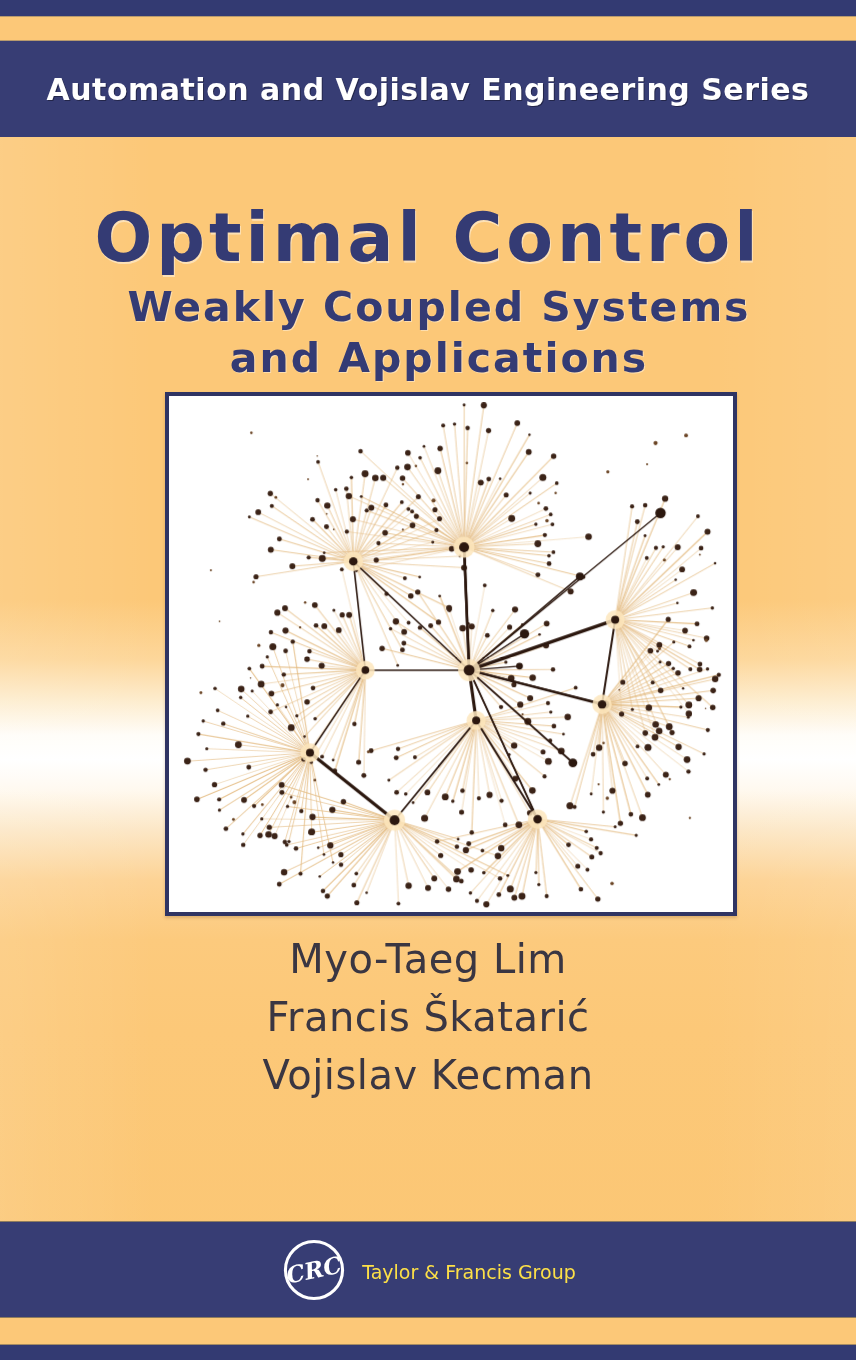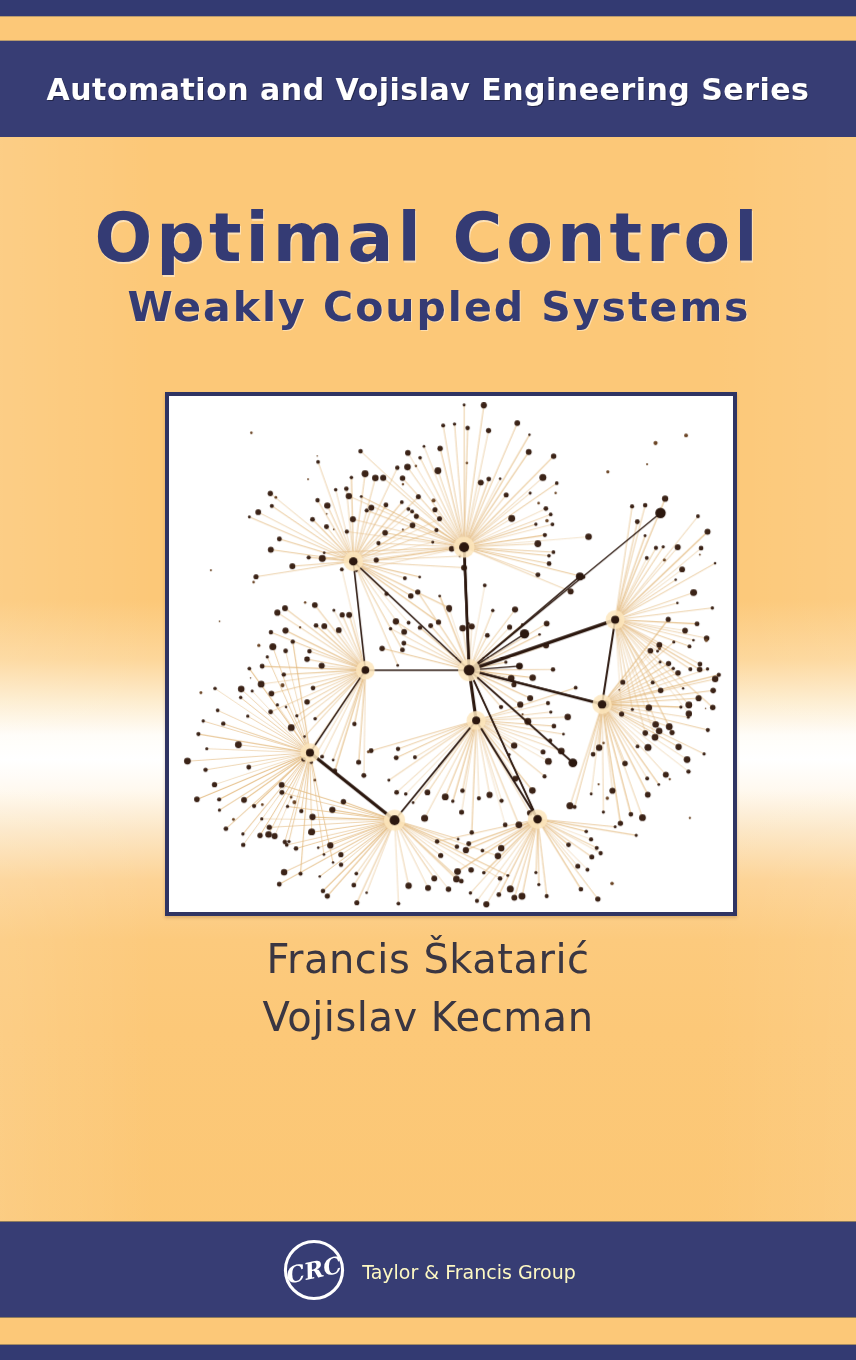--- a/index.html
+++ b/index.html
@@ -181,21 +181,21 @@
     line-height: 1;
   }
   .pub-name {
     color: #ffffff;
     font-family: "DejaVu Sans", sans-serif;
     font-size: 35px;
     letter-spacing: 0px;
     white-space: nowrap;
   }
   .pub-imprint {
-    color: #fef9c3;
+    color: #fde047;
     font-family: "DejaVu Sans", sans-serif;
     font-size: 19px;
     margin-top: 5px;
     white-space: nowrap;
   }
 
   .bottom-gap {
     position: absolute;
     left: 0; right: 0;
     top: 1318px;
@@ -224,20 +224,21 @@
   <div class="top-gap"></div>
 
   <div class="series-band">
     <div class="series-text">Automation and Vojislav Engineering Series</div>
   </div>
 
   <div class="title-wrap">
     <div class="main-title">Optimal Control</div>
     <div class="sub-title">
       <span class="l2">Weakly Coupled Systems</span>
+      <span class="l2">and Applications</span>
     </div>
   </div>
 
   <div class="art-frame">
     <svg class="art-svg" viewBox="0 0 560 512">
       <rect x="0" y="0" width="560" height="512" fill="#ffffff"></rect>
       <g id="spokes" stroke="#e0b472" stroke-width="0.9" fill="none" opacity="0.95">
           <line x1="183.0" y1="164.0" x2="86.4" y2="179.3" stroke-width="0.76" stroke="#e2b77a" opacity="0.89"></line>
           <line x1="183.0" y1="164.0" x2="122.5" y2="168.9" stroke-width="1.05" stroke="#e2b77a" opacity="0.67"></line>
           <line x1="183.0" y1="164.0" x2="138.7" y2="160.1" stroke-width="1.12" stroke="#e2b77a" opacity="0.70"></line>
@@ -1102,20 +1103,21 @@
           <circle cx="366.0" cy="420.0" r="4.20" fill="#2c180f"></circle>
           <circle cx="305.0" cy="322.0" r="9.50" fill="#fde6bd" opacity="0.85"></circle>
           <circle cx="305.0" cy="322.0" r="4.00" fill="#2c180f"></circle>
           <circle cx="298.0" cy="272.0" r="10.90" fill="#fde6bd" opacity="0.85"></circle>
           <circle cx="298.0" cy="272.0" r="5.40" fill="#2c180f"></circle>
         </g>
     </svg>
   </div>
 
   <div class="authors">
+    <div class="author">Myo-Taeg Lim</div>
     <div class="author">Francis Škatarić</div>
     <div class="author">Vojislav Kecman</div>
   </div>
 
   <div class="pub-band">
     <svg class="crc-logo" viewBox="0 0 100 100">
       <circle cx="50" cy="50" r="42" fill="none" stroke="#ffffff" stroke-width="4.5"></circle>
       <text x="50" y="62" text-anchor="middle" font-family="DejaVu Serif, serif" font-size="34" font-style="italic" font-weight="bold" fill="#ffffff" transform="rotate(-12 50 50)">CRC</text>
     </svg>
     <div class="pub-text">

